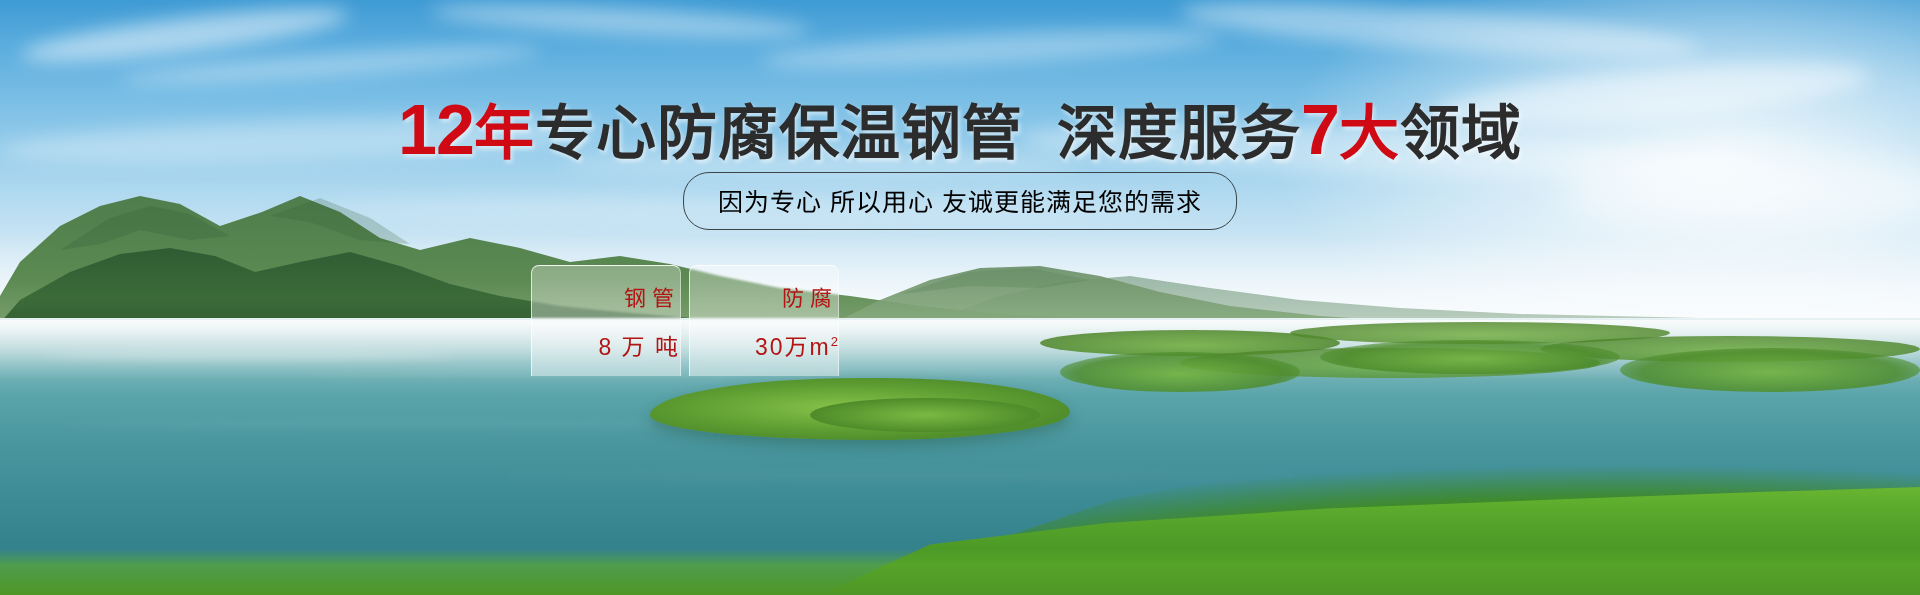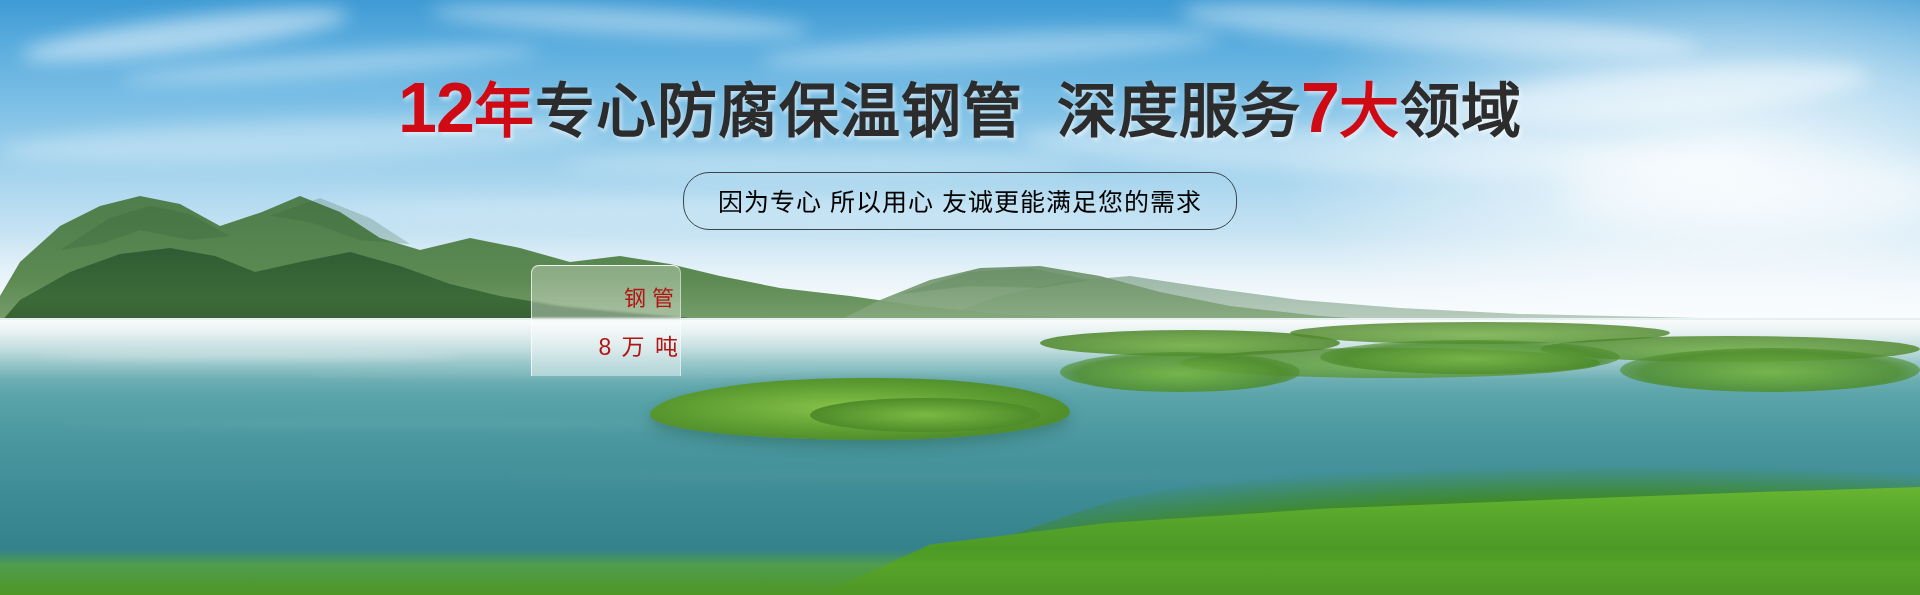--- a/index.html
+++ b/index.html
@@ -107,21 +107,21 @@
     border-radius:50%;
   }
   .reed{
     position:absolute;
     background:radial-gradient(ellipse at 50% 55%, rgba(118,180,70,.95) 0%, rgba(78,140,44,.85) 60%, rgba(60,112,34,0) 100%);
     border-radius:50%;
   }
 
   
   .headline{
-    position:absolute;left:0;top:76px;width:1920px;
+    position:absolute;left:0;top:98px;width:1920px;
     text-align:center;
     font-size:60px;
     font-weight:bold;
     letter-spacing:1px;
     line-height:64px;
     color:#2c2c2c;
     white-space:nowrap;
     text-shadow:2px 3px 4px rgba(255,255,255,.55);
   }
   .headline .red{color:#cf0a14;}
@@ -264,17 +264,21 @@
 
   <div class="subpill">因为专心 所以用心  友诚更能满足您的需求</div>
 
   <div class="cards">
 
     <div class="card">
       <div class="card-label">钢管</div>
       <div class="card-value"><span>8 万 吨</span></div>
     </div>
 
+    <div class="card">
+      <div class="card-label">防腐</div>
+      <div class="card-value"><span>30万m</span><sup>2</sup></div>
+    </div>
 
 
   </div>
 
 </div>
 
 </body></html>

